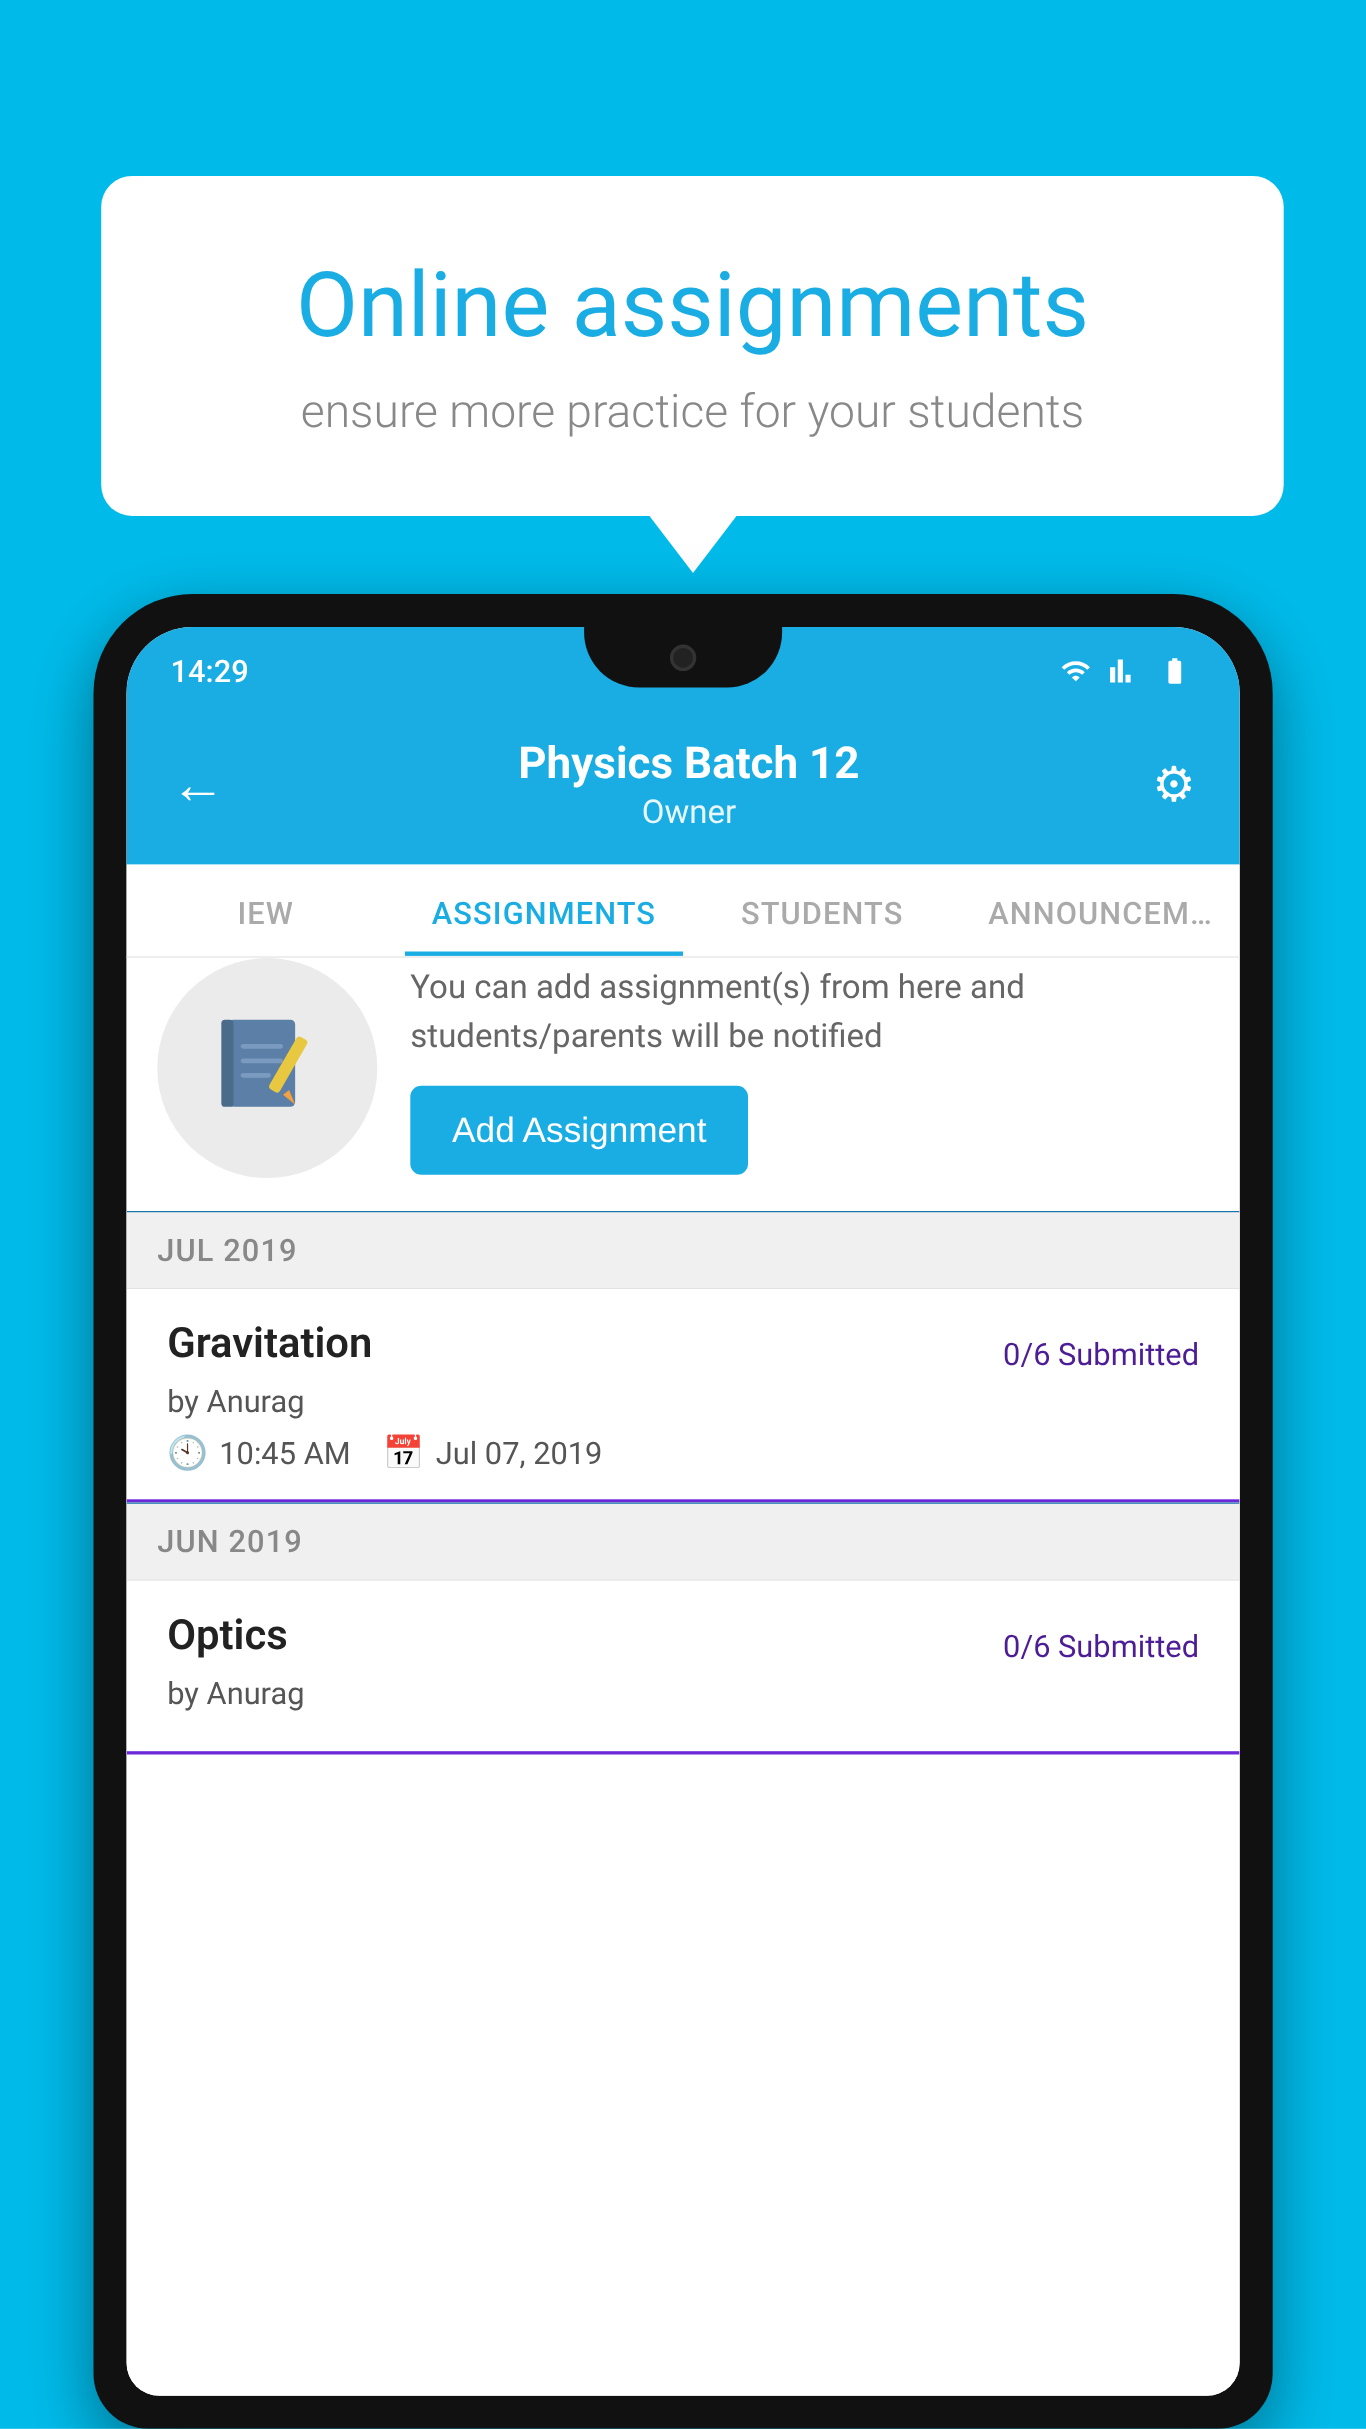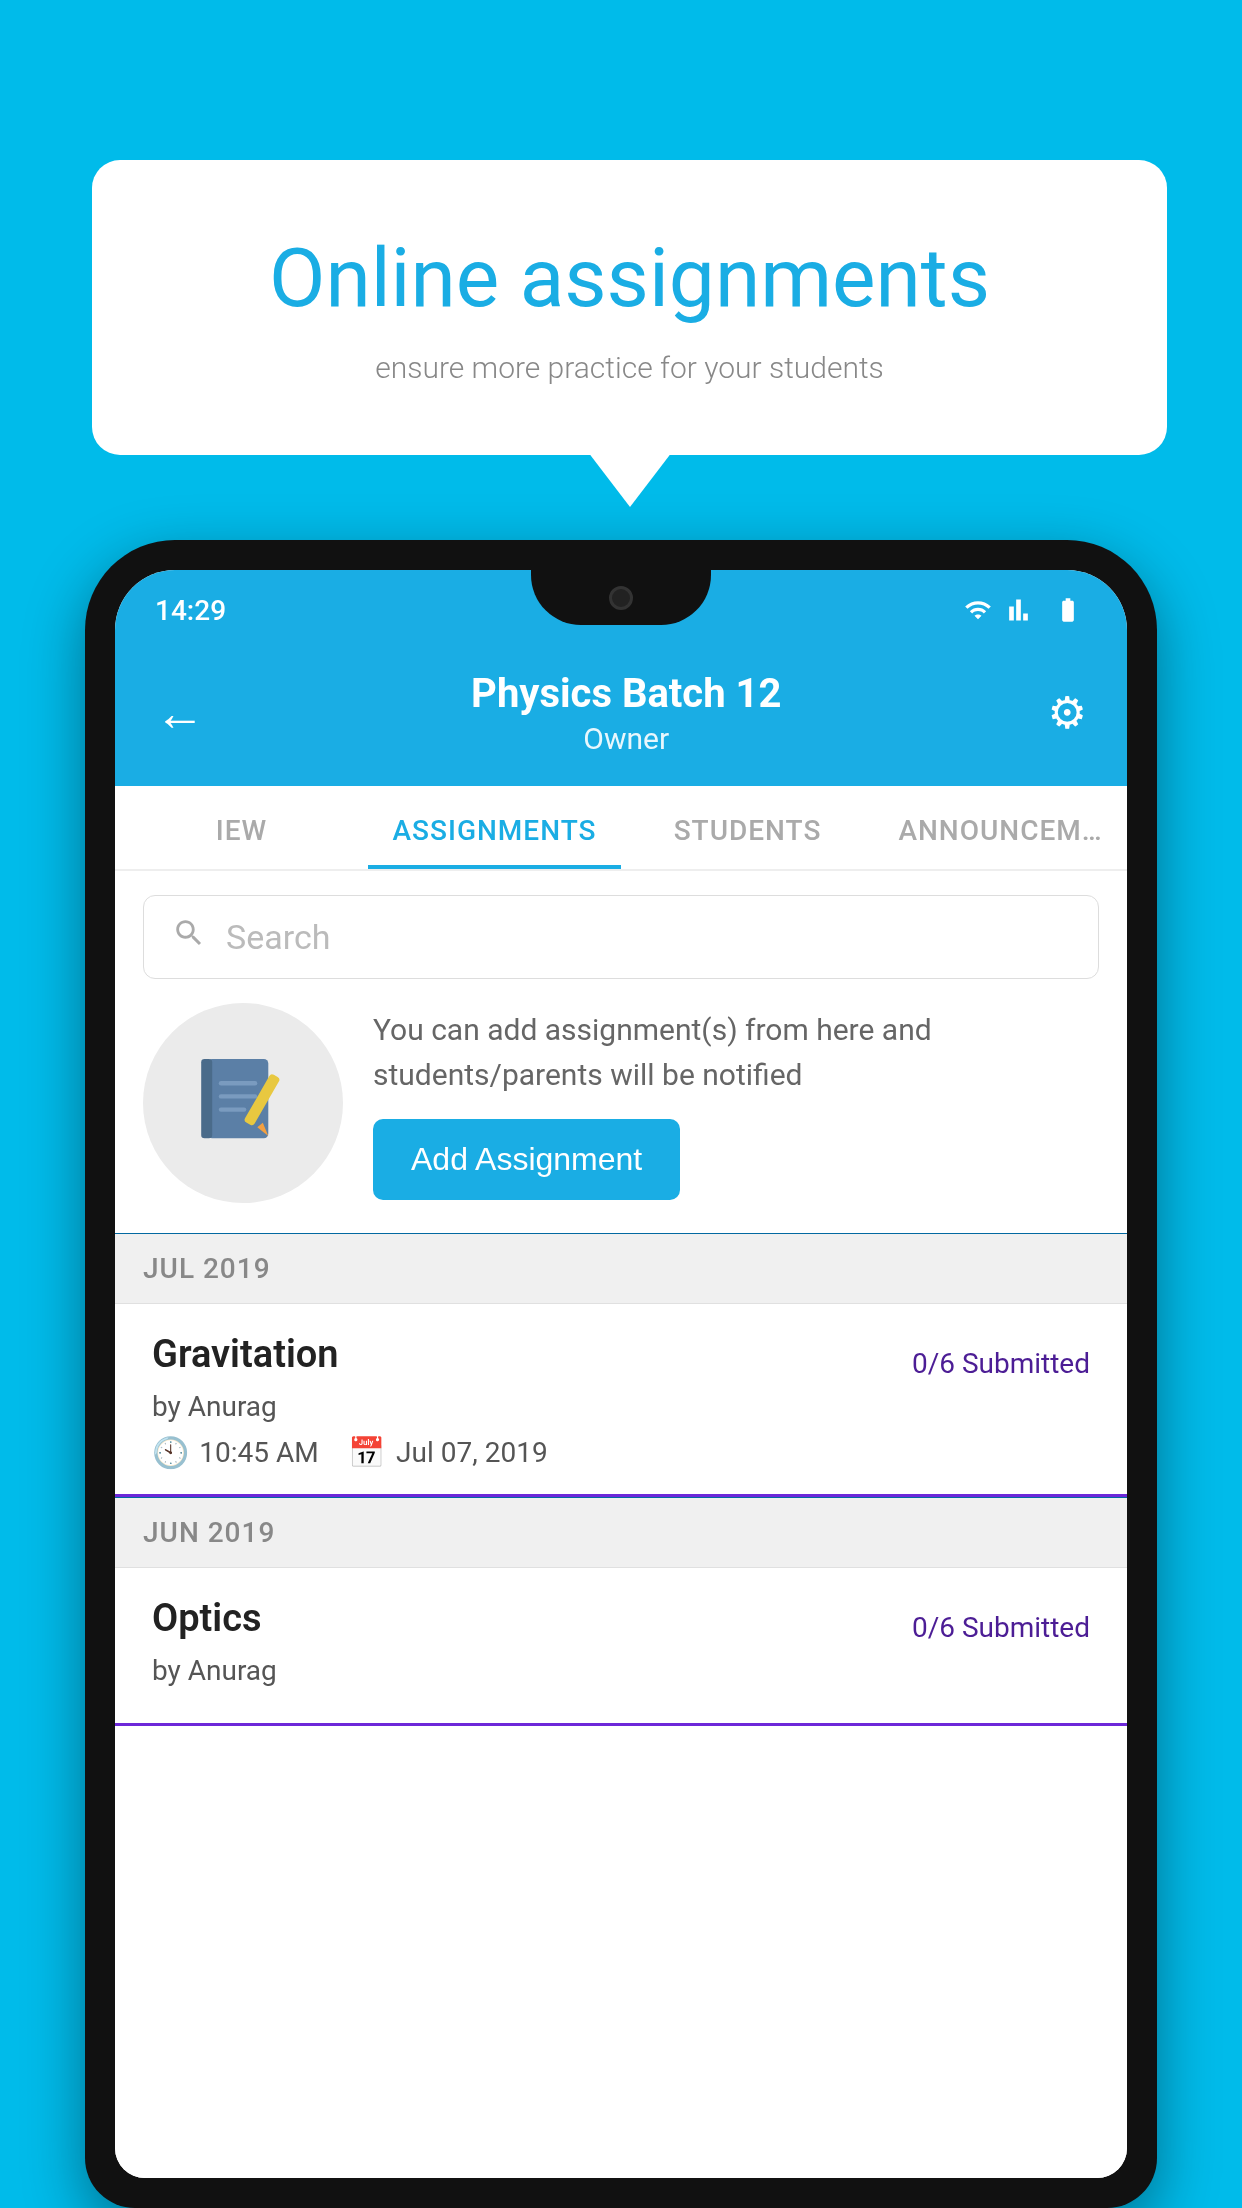--- a/index.html
+++ b/index.html
@@ -43,21 +43,21 @@
     }
 
     .speech-bubble h1 {
       font-size: 82px;
       color: #1AADE4;
       font-weight: 400;
       margin-bottom: 24px;
     }
 
     .speech-bubble p {
-      font-size: 30px;
+      font-size: 42px;
       color: #888;
       font-weight: 300;
     }
 
     
     .phone-frame {
       position: absolute;
       top: 540px;
       left: 85px;
       right: 85px;
@@ -383,28 +383,20 @@
 
     <div class="tabs-bar">
       <div class="tab-item">IEW</div>
       <div class="tab-item active">ASSIGNMENTS</div>
       <div class="tab-item">STUDENTS</div>
       <div class="tab-item">ANNOUNCEM…</div>
     </div>
 
     <div class="phone-content">
 
-      <div class="search-bar">
-        <span class="search-icon-svg">
-          <svg width="34" height="34" viewBox="0 0 24 24" fill="#aaa">
-            <path d="M15.5 14h-.79l-.28-.27C15.41 12.59 16 11.11 16 9.5 16 5.91 13.09 3 9.5 3S3 5.91 3 9.5 5.91 16 9.5 16c1.61 0 3.09-.59 4.23-1.57l.27.28v.79l5 4.99L20.49 19l-4.99-5zm-6 0C7.01 14 5 11.99 5 9.5S7.01 5 9.5 5 14 7.01 14 9.5 11.99 14 9.5 14z"></path>
-          </svg>
-        </span>
-        <span class="search-input-text">Search</span>
-      </div>
 
       <div class="add-assignment-promo">
         <div class="promo-icon-circle">
 
           <svg width="110" height="110" viewBox="0 0 100 100">
 
             <rect x="18" y="10" width="55" height="72" rx="4" fill="#5B7FA6"></rect>
 
             <rect x="12" y="10" width="10" height="72" rx="3" fill="#4A6B8A"></rect>
 

